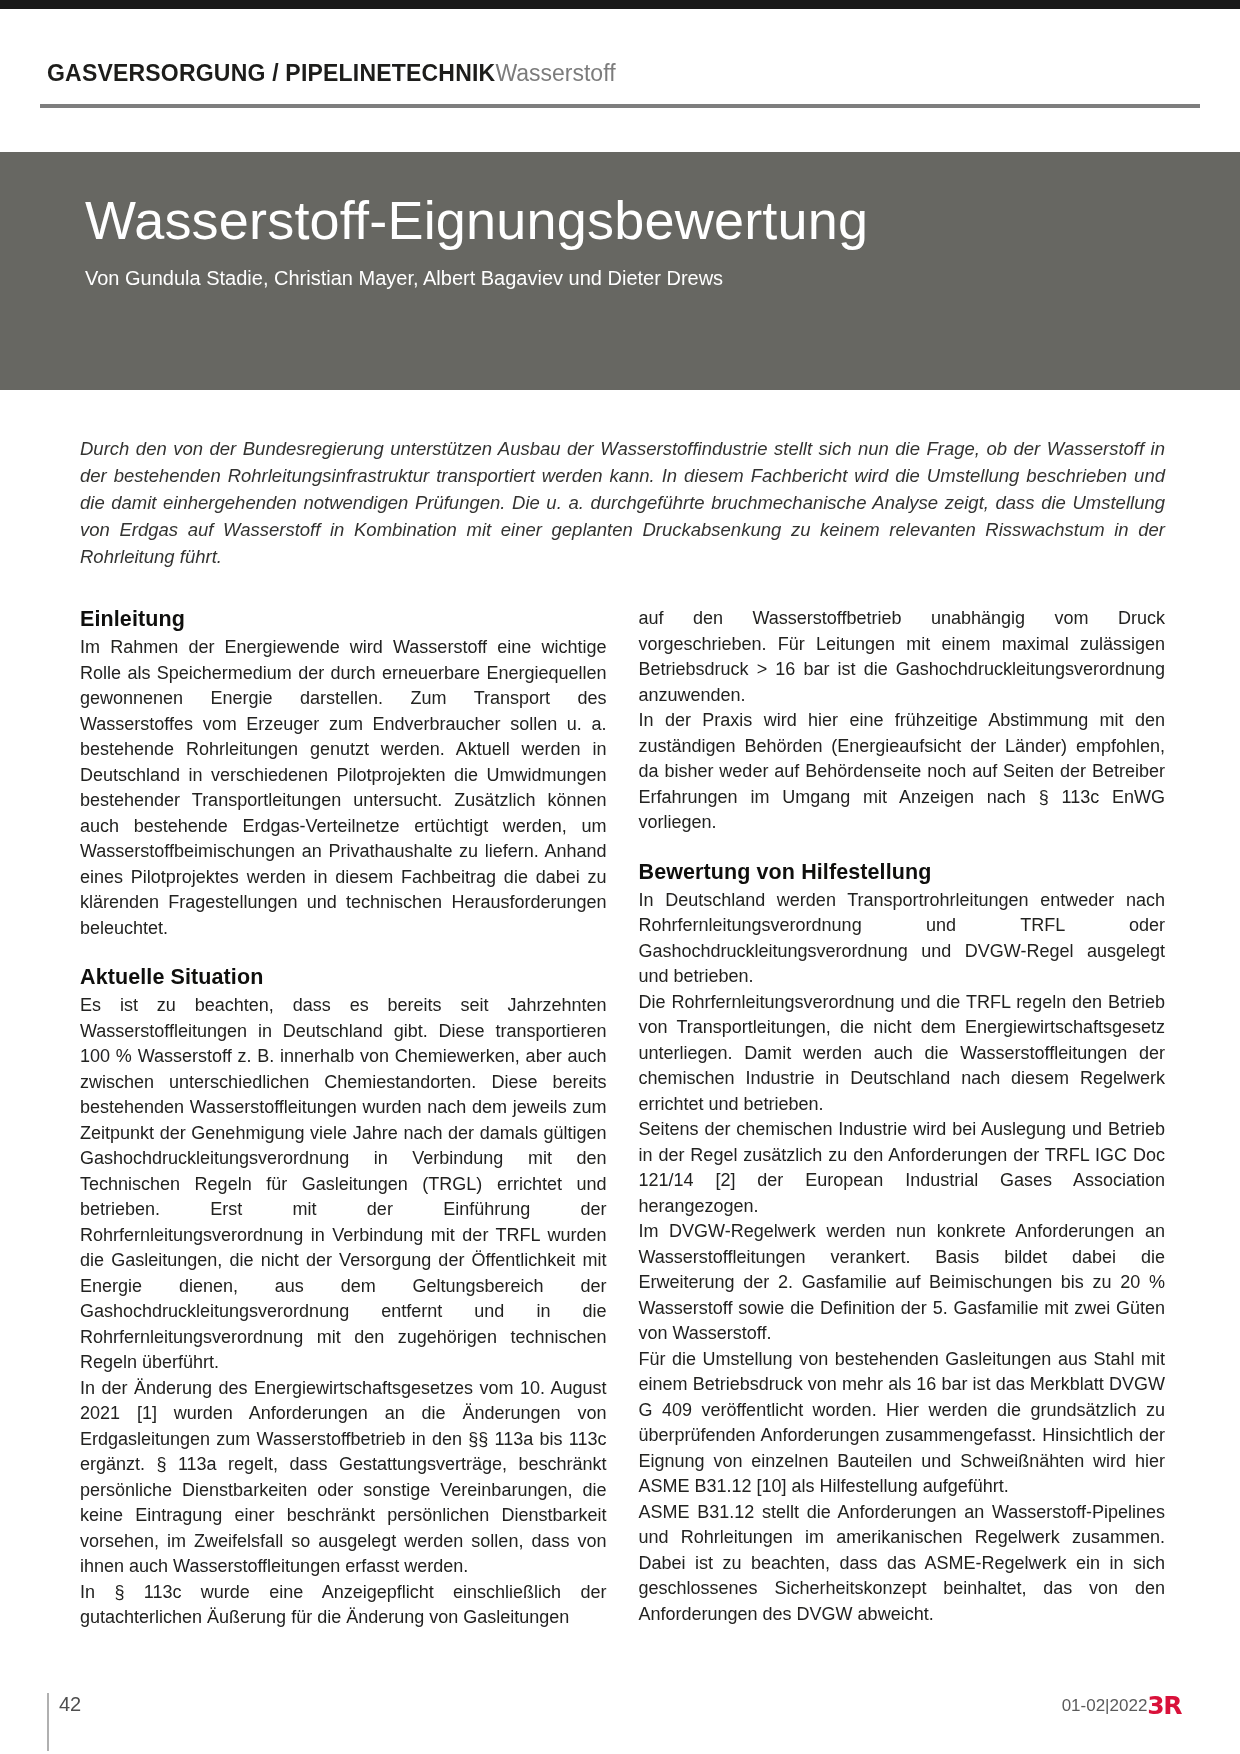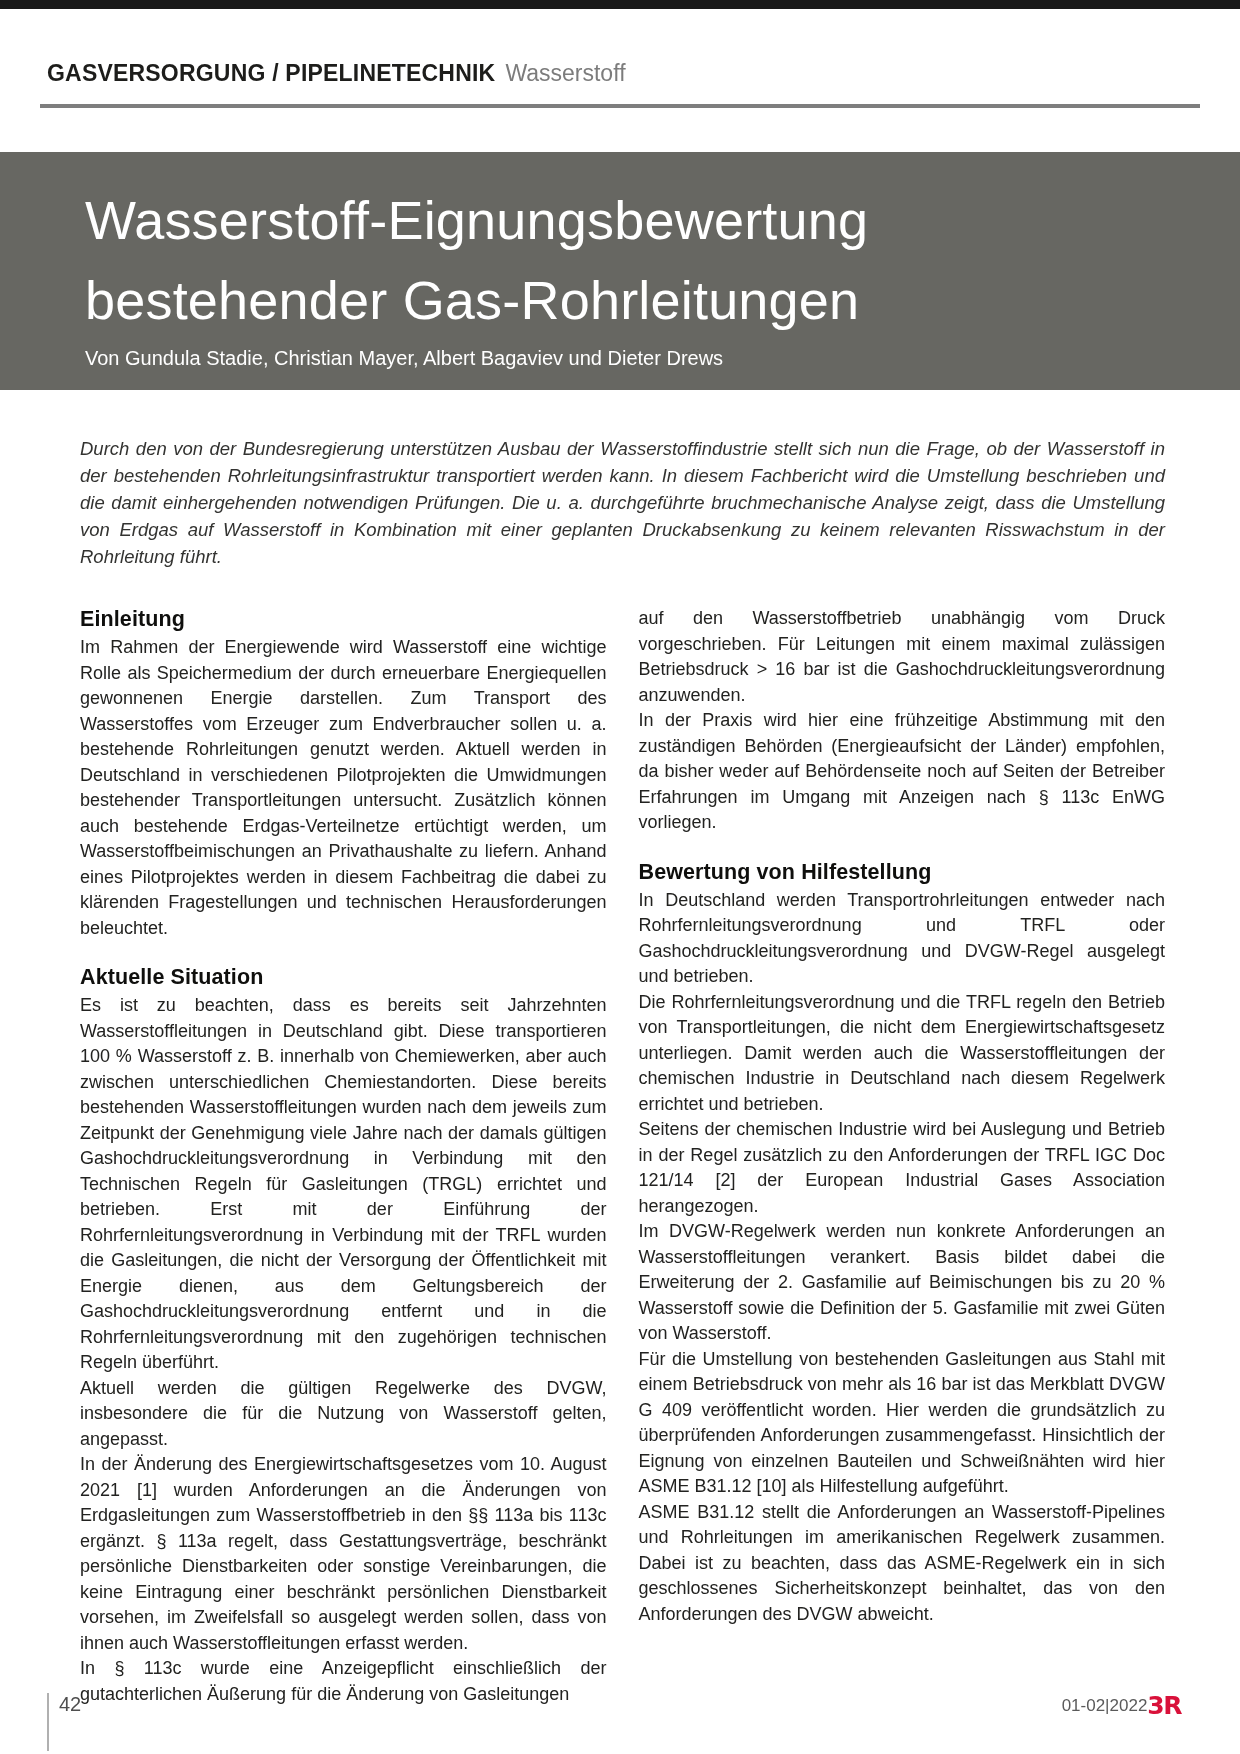--- a/index.html
+++ b/index.html
@@ -15,21 +15,21 @@
   }
   .top-bar { height: 9px; background: #191919; }
 
   .page-header {
     margin: 50px 40px 0 47px;
     font-size: 23px;
     line-height: 28px;
     white-space: nowrap;
   }
   .kicker { font-weight: 700; color: var(--text_dark, #161616); letter-spacing: 0.2px; }
-  .topic  { color: var(--text_gray, #7c7c7c); margin-left: 10px; }
+  .topic  { color: var(--text_gray, #7c7c7c); margin-left: 0; }
 
   .rule { margin: 17px 40px 0 40px; height: 4px; background: var(--rule, #7e7e7e); }
 
   .banner {
     margin-top: 44px;
     height: 238px;
     background: var(--banner_bg, #676762);
     padding: 28px 40px 0 85px;
     box-sizing: border-box;
     color: #ffffff;
@@ -116,34 +116,33 @@
 
   <div class="top-bar"></div>
 
   <div class="page-header">
     <span class="kicker">GASVERSORGUNG / PIPELINETECHNIK</span><span class="topic">Wasserstoff</span>
   </div>
 
   <div class="rule"></div>
 
   <section class="banner">
-    <h1><span>Wasserstoff-Eignungsbewertung</span><br><span>bestehender Gas-Rohrleitungen</span></h1>
+    <h1><span>Wasserstoff-Eignungsbewertung</span><br></h1>
     <p class="authors">Von Gundula Stadie, Christian Mayer, Albert Bagaviev und Dieter Drews</p>
   </section>
 
   <p class="abstract">Durch den von der Bundesregierung unterstützen Ausbau der Wasserstoffindustrie stellt sich nun die Frage, ob der Wasserstoff in der bestehenden Rohrleitungsinfrastruktur transportiert werden kann. In diesem Fachbericht wird die Umstellung beschrieben und die damit einhergehenden notwendigen Prüfungen. Die u. a. durchgeführte bruchmechanische Analyse zeigt, dass die Umstellung von Erdgas auf Wasserstoff in Kombination mit einer geplanten Druckabsenkung zu keinem relevanten Risswachstum in der Rohrleitung führt.</p>
 
   <div class="columns">
 
     <div class="col">
       <h2>Einleitung</h2>
       <p>Im Rahmen der Energiewende wird Wasserstoff eine wichtige Rolle als Speichermedium der durch erneuerbare Energiequellen gewonnenen Energie darstellen. Zum Transport des Wasserstoffes vom Erzeuger zum Endverbraucher sollen u. a. bestehende Rohrleitungen genutzt werden. Aktuell werden in Deutschland in verschiedenen Pilotprojekten die Umwidmungen bestehender Transportleitungen untersucht. Zusätzlich können auch bestehende Erdgas-Verteilnetze ertüchtigt werden, um Wasserstoffbeimischungen an Privathaushalte zu liefern. Anhand eines Pilotprojektes werden in diesem Fachbeitrag die dabei zu klärenden Fragestellungen und technischen Herausforderungen beleuchtet.</p>
       <h2>Aktuelle Situation</h2>
       <p>Es ist zu beachten, dass es bereits seit Jahrzehnten Wasserstoffleitungen in Deutschland gibt. Diese transportieren 100 % Wasserstoff z. B. innerhalb von Chemiewerken, aber auch zwischen unterschiedlichen Chemiestandorten. Diese bereits bestehenden Wasserstoffleitungen wurden nach dem jeweils zum Zeitpunkt der Genehmigung viele Jahre nach der damals gültigen Gashochdruckleitungsverordnung in Verbindung mit den Technischen Regeln für Gasleitungen (TRGL) errichtet und betrieben. Erst mit der Einführung der Rohrfernleitungsverordnung in Verbindung mit der TRFL wurden die Gasleitungen, die nicht der Versorgung der Öffentlichkeit mit Energie dienen, aus dem Geltungsbereich der Gashochdruckleitungsverordnung entfernt und in die Rohrfernleitungsverordnung mit den zugehörigen technischen Regeln überführt.</p>
-      <p>Aktuell werden die gültigen Regelwerke des DVGW, insbesondere die für die Nutzung von Wasserstoff gelten, angepasst.</p>
       <p>In der Änderung des Energiewirtschaftsgesetzes vom 10. August 2021 [1] wurden Anforderungen an die Änderungen von Erdgasleitungen zum Wasserstoffbetrieb in den §§ 113a bis 113c ergänzt. § 113a regelt, dass Gestattungsverträge, beschränkt persönliche Dienstbarkeiten oder sonstige Vereinbarungen, die keine Eintragung einer beschränkt persönlichen Dienstbarkeit vorsehen, im Zweifelsfall so ausgelegt werden sollen, dass von ihnen auch Wasserstoffleitungen erfasst werden.</p>
       <p>In § 113c wurde eine Anzeigepflicht einschließlich der gutachterlichen Äußerung für die Änderung von Gasleitungen</p>
     </div>
 
     <div class="col">
       <p>auf den Wasserstoffbetrieb unabhängig vom Druck vorgeschrieben. Für Leitungen mit einem maximal zulässigen Betriebsdruck &gt; 16 bar ist die Gashochdruckleitungsverordnung anzuwenden.</p>
       <p>In der Praxis wird hier eine frühzeitige Abstimmung mit den zuständigen Behörden (Energieaufsicht der Länder) empfohlen, da bisher weder auf Behördenseite noch auf Seiten der Betreiber Erfahrungen im Umgang mit Anzeigen nach § 113c EnWG vorliegen.</p>
       <h2>Bewertung von Hilfestellung</h2>
       <p>In Deutschland werden Transportrohrleitungen entweder nach Rohrfernleitungsverordnung und TRFL oder Gashochdruckleitungsverordnung und DVGW-Regel ausgelegt und betrieben.</p>
       <p>Die Rohrfernleitungsverordnung und die TRFL regeln den Betrieb von Transportleitungen, die nicht dem Energiewirtschaftsgesetz unterliegen. Damit werden auch die Wasserstoffleitungen der chemischen Industrie in Deutschland nach diesem Regelwerk errichtet und betrieben.</p>

